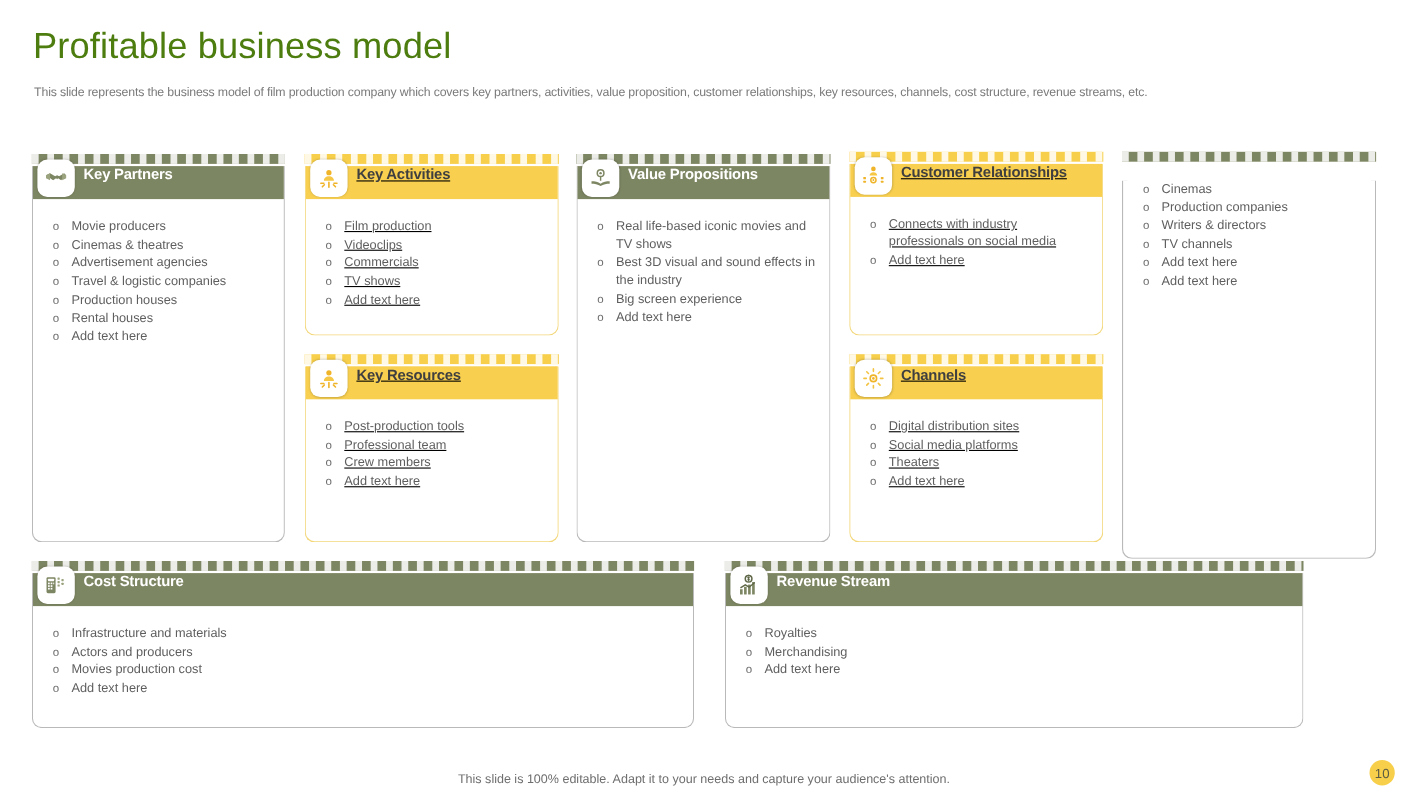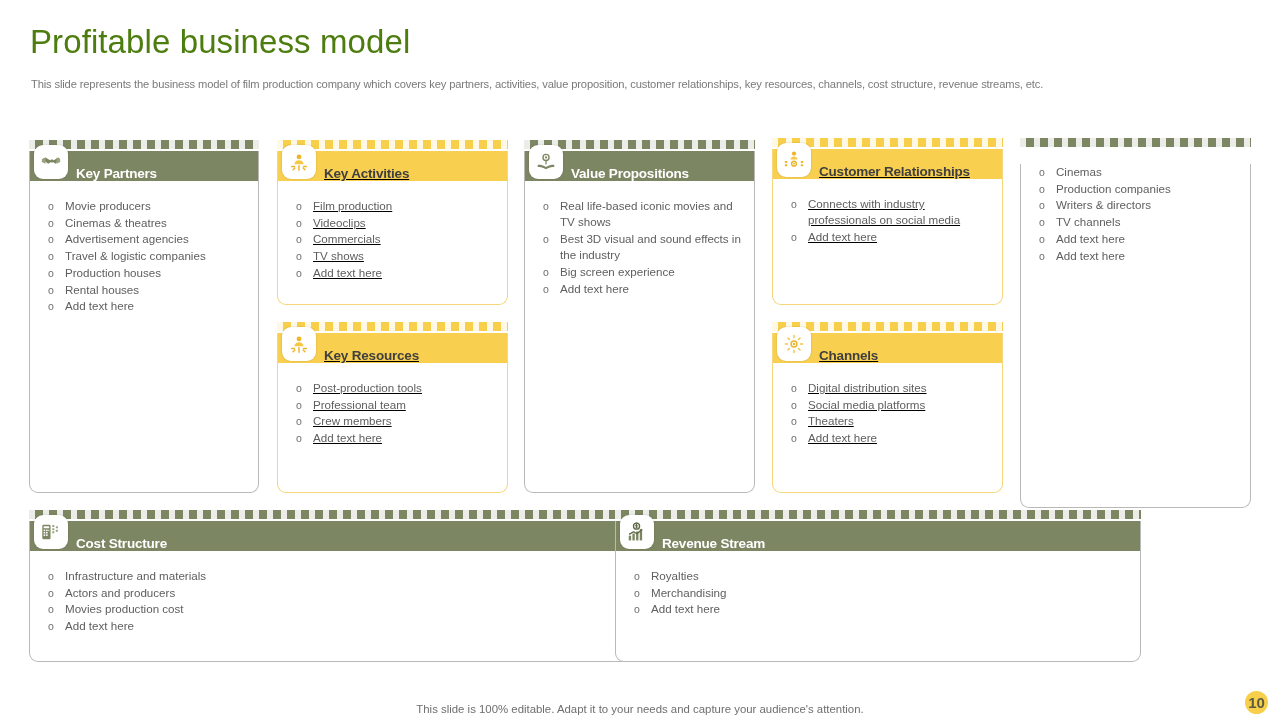--- a/index.html
+++ b/index.html
@@ -46,21 +46,21 @@
     border-radius: 0 0 9px 9px;
     background: #fff;
     height: calc(100% - 11px);
     margin-top: 2px;
     position: relative;
   }
   .body.yellow { border-color: #f3d77a; text-decoration: underline; }
 
   .hdr {
     height: 30px;
-    display: flex; align-items: flex-end;
+    display: flex; align-items: flex-start;
     position: relative;
   }
   .hdr.olive { background: #7d8662; }
   .hdr.yellow { background: #f8cf4f; }
 
   .icon-tile {
     position: absolute; left: 4px; top: -6px;
     width: 34px; height: 34px;
     background: #fff;
     border-radius: 9px;
@@ -100,21 +100,21 @@
 
   
   .footer {
     position: absolute; left: 0; top: 703px; width: 1280px;
     text-align: center; font-size: 11.4px; color: #6e6e6e;
   }
   .pagenum {
     position: absolute; left: 1245px; top: 691px;
     width: 23px; height: 23px; border-radius: 50%;
     background: #f7cf4a; color: #5c5c43;
-    font-size: 15px; font-weight: 700;
+    font-size: 12px; font-weight: 400;
     display: flex; align-items: center; justify-content: center;
   }
 </style>
 </head>
 <body>
 
 <div id="slide">
 
   <div class="title">Profitable business model</div>
   <div class="subtitle">This slide represents the business model of film production company which covers key partners, activities, value proposition, customer relationships, key resources, channels, cost structure, revenue streams, etc.</div>
@@ -303,21 +303,21 @@
             <div class="hdr-title">Cost Structure</div>
           </div>
           <ul class="bullets">
             <li>Infrastructure and materials</li>
             <li>Actors and producers</li>
             <li>Movies production cost</li>
             <li>Add text here</li>
           </ul>
         </div>
       </div>
-      <div class="card" style="left: 615px; top: 510px; width: 526px; height: 152px;">
+      <div class="card" style="left: 659px; top: 510px; width: 526px; height: 152px;">
         <div class="filmstrip olive"></div>
         <div class="body ">
           <div class="hdr olive">
             <div class="icon-tile">
               <svg width="22" height="22" viewBox="0 0 24 24">
                 <circle cx="11.5" cy="5.6" r="3.3" fill="none" stroke="#5f6848" stroke-width="1.5"></circle>
                 <path d="M11.5 3.6v4M10.3 4.6h2.1M10.6 6.6h2" stroke="#5f6848" stroke-width="1.1" stroke-linecap="round"></path>
                 <path d="M11.5 1.6v1.2" stroke="#5f6848" stroke-width="1.2"></path>
                 <g fill="#7d8662">
                   <rect x="3" y="16" width="2.6" height="5.2"></rect>

